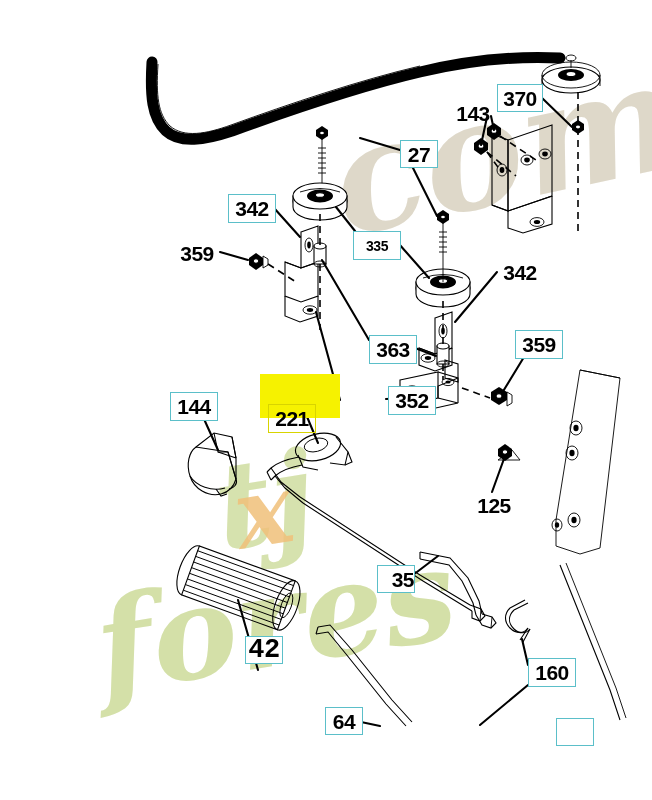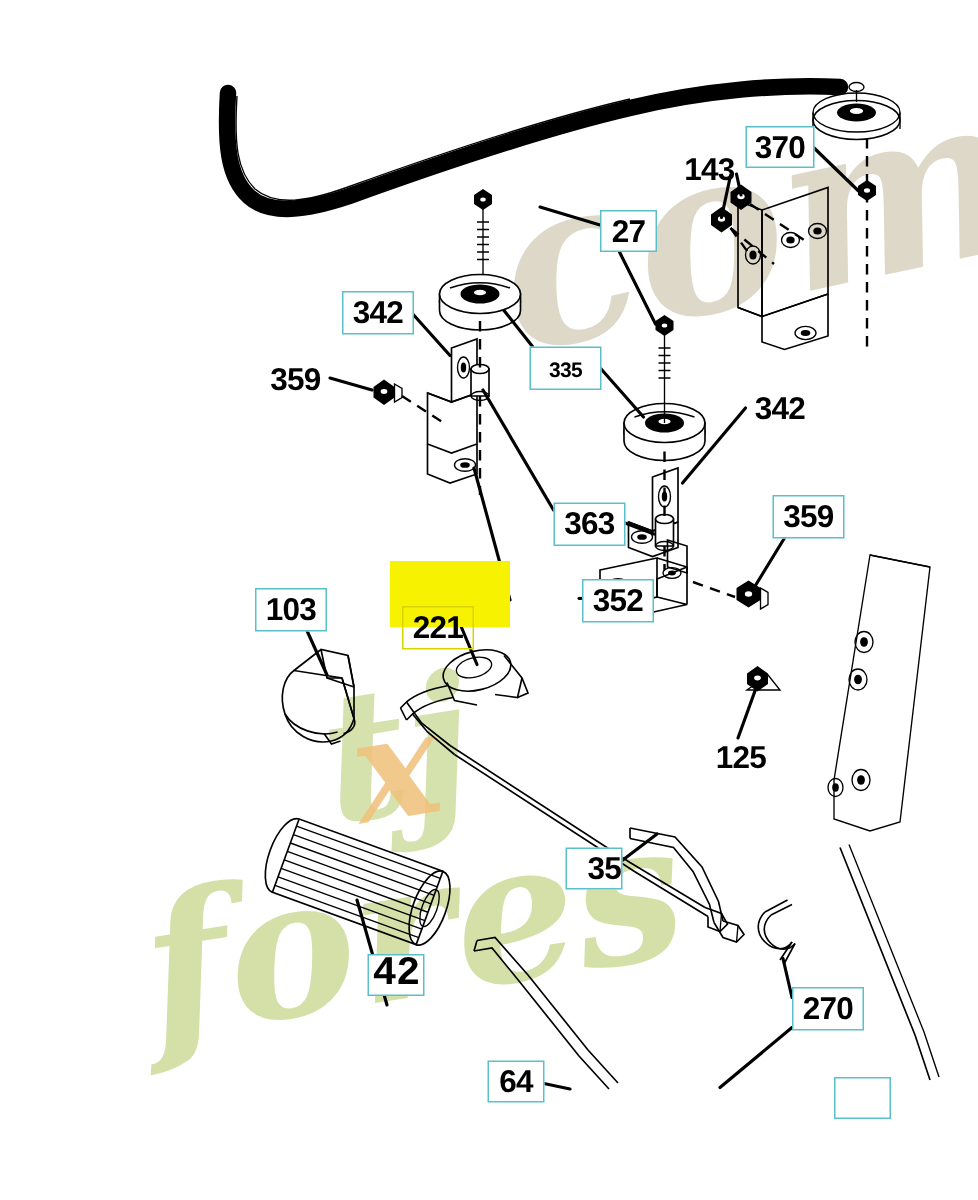--- a/index.html
+++ b/index.html
@@ -335,37 +335,37 @@
 
   <div class="callout hl-box" style="left:268px;top:380px;width:46px;height:27px;font-size:21px;">
     <span>221</span>
   </div>
 
   <div class="callout boxed" style="left:340px;top:386px;width:46px;height:27px;font-size:21px;margin-left:48px;">
     <span>352</span>
   </div>
 
   <div class="callout boxed" style="left:170px;top:392px;width:46px;height:27px;font-size:21px;">
-    <span>103</span>
+    <span>144</span>
   </div>
 
   <div class="callout plain" style="left:471px;top:492px;width:46px;height:27px;font-size:21px;">
     <span>125</span>
   </div>
 
   <div class="callout boxed" style="left:377px;top:565px;width:36px;height:26px;font-size:21px;justify-content:flex-end;">
     <span>35</span>
   </div>
 
   <div class="callout boxed" style="left:245px;top:636px;width:36px;height:26px;font-size:27px;font-family:Liberation Mono, monospace;">
     <span>42</span>
   </div>
 
   <div class="callout boxed" style="left:528px;top:658px;width:46px;height:27px;font-size:21px;">
-    <span>270</span>
+    <span>160</span>
   </div>
 
   <div class="callout boxed" style="left:325px;top:707px;width:36px;height:26px;font-size:21px;">
     <span>64</span>
   </div>
 
   <div class="callout boxed" style="left:556px;top:718px;width:36px;height:26px;font-size:21px;"></div>
 
 </div>
 

